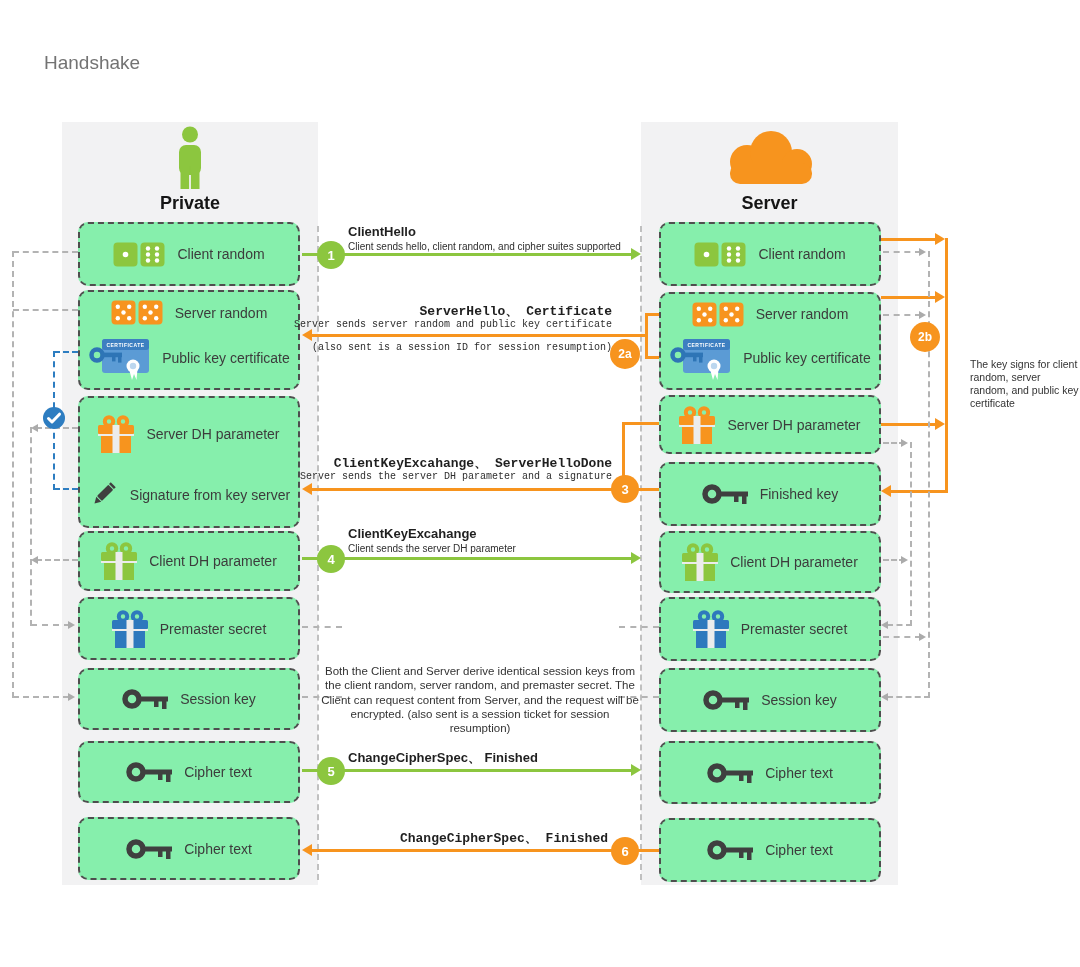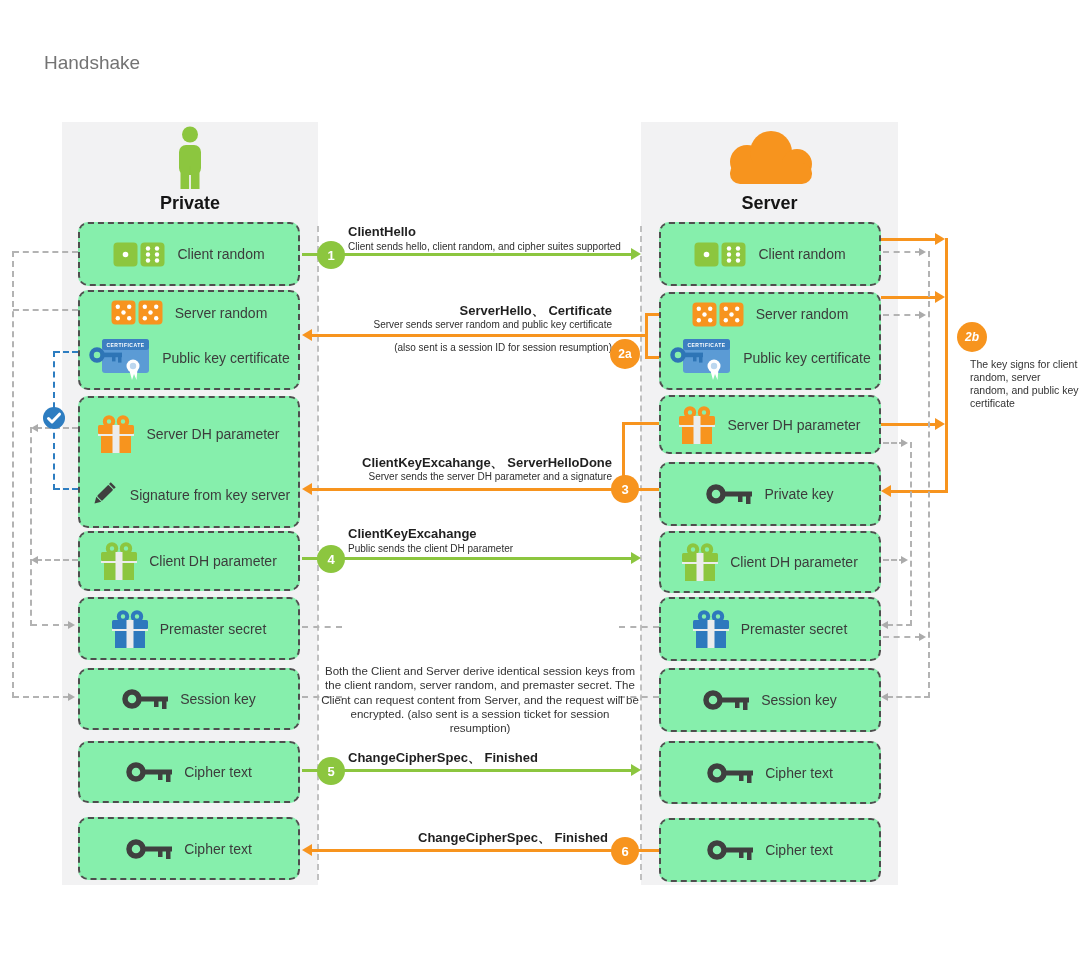--- a/index.html
+++ b/index.html
@@ -20,21 +20,21 @@
   .ah{position:absolute;width:0;height:0;border-top:6px solid transparent;border-bottom:6px solid transparent;}
   .ah-r-green{border-left:10px solid #8CC63F;}
   .ah-r-orange{border-left:10px solid #F7941E;}
   .ah-l-orange{border-right:10px solid #F7941E;}
   .badge{position:absolute;width:28px;height:28px;border-radius:50%;color:#fff;font-weight:bold;font-size:13px;display:flex;align-items:center;justify-content:center;z-index:5;}
   .badge.lg{width:30px;height:30px;font-size:12px;}
   .badge.green{background:#8CC63F;}
   .badge.orange{background:#F7941E;}
   .msg-title{position:absolute;font-size:13px;font-weight:bold;color:#1F1F1F;white-space:nowrap;}
   .msg-desc{position:absolute;font-size:10px;color:#2E2E2E;white-space:nowrap;}
-  .ra{text-align:right;}
+  .ra{text-align:right;font-family:Liberation Mono, monospace;}
   .dashh{position:absolute;border-top:2px dashed #B3B3B3;}
   .dashv{position:absolute;border-left:2px dashed #B3B3B3;}
   .lifeline{position:absolute;border-left:2px dashed #C0C0C0;}
   .gah{position:absolute;width:0;height:0;border-top:4px solid transparent;border-bottom:4px solid transparent;}
   .gah-r{border-left:7px solid #ABABAB;}
   .gah-l{border-right:7px solid #ABABAB;}
   .bdashv{position:absolute;border-left:2px dashed #2D7DC1;}
   .bdashh{position:absolute;border-top:2px dashed #2D7DC1;}
   .note{position:absolute;font-size:11.5px;color:#333;text-align:center;line-height:1.24;}
 </style>
@@ -308,21 +308,21 @@
   <div class="box" style="left:659px;top:462px;height:54px;">
     <div class="row">
       <span class="icon">
         <svg width="46" height="26" viewBox="0 0 46 26">
           <circle cx="10" cy="13" r="7" fill="none" stroke="#3F3F3F" stroke-width="5.5"></circle>
           <rect x="16" y="10.5" width="30" height="5" fill="#3F3F3F"></rect>
           <rect x="32" y="15" width="4.5" height="6" fill="#3F3F3F"></rect>
           <rect x="40" y="15" width="4.5" height="8" fill="#3F3F3F"></rect>
         </svg>
       </span>
-      <span class="lbl">Private key</span>
+      <span class="lbl">Finished key</span>
     </div>
   </div>
 
   <div class="box" style="left:659px;top:531px;height:52px;">
     <div class="row">
       <span class="icon">
         <svg width="36" height="38" viewBox="0 0 36 38">
           <circle cx="11" cy="6.5" r="4.2" fill="none" stroke="#8CC63F" stroke-width="4"></circle>
           <circle cx="25" cy="6.5" r="4.2" fill="none" stroke="#8CC63F" stroke-width="4"></circle>
           <rect x="0" y="10" width="36" height="9" rx="1.5" fill="#8CC63F"></rect>
@@ -412,21 +412,21 @@
 
   <div class="msg-title ra" style="right:468px;top:454px;">ClientKeyExcahange、 ServerHelloDone</div>
   <div class="msg-desc ra" style="right:468px;top:471px;">Server sends the server DH parameter and a signature</div>
   <div class="hline orange-bg" style="left:306px;top:488px;width:353px;"></div>
   <div class="ah ah-l-orange" style="left:302px;top:483px;"></div>
   <div class="vline orange-bg" style="left:622px;top:422px;height:69px;"></div>
   <div class="hline orange-bg" style="left:622px;top:422px;width:37px;"></div>
   <div class="badge orange" style="left:611px;top:475px;">3</div>
 
   <div class="msg-title" style="left:348px;top:526px;">ClientKeyExcahange</div>
-  <div class="msg-desc" style="left:348px;top:543px;">Public sends the client DH parameter</div>
+  <div class="msg-desc" style="left:348px;top:543px;">Client sends the server DH parameter</div>
   <div class="hline green-bg" style="left:302px;top:557px;width:332px;"></div>
   <div class="ah ah-r-green" style="left:631px;top:552px;"></div>
   <div class="badge green" style="left:317px;top:545px;">4</div>
 
   <div class="msg-title" style="left:348px;top:749px;">ChangeCipherSpec、 Finished</div>
   <div class="hline green-bg" style="left:302px;top:769px;width:332px;"></div>
   <div class="ah ah-r-green" style="left:631px;top:764px;"></div>
   <div class="badge green" style="left:317px;top:757px;">5</div>
 
   <div class="msg-title ra" style="right:472px;top:829px;">ChangeCipherSpec、 Finished</div>
@@ -436,21 +436,21 @@
 
   <div class="hline orange-bg" style="left:881px;top:238px;width:57px;"></div>
   <div class="ah ah-r-orange" style="left:935px;top:233px;"></div>
   <div class="hline orange-bg" style="left:881px;top:296px;width:57px;"></div>
   <div class="ah ah-r-orange" style="left:935px;top:291px;"></div>
   <div class="hline orange-bg" style="left:881px;top:423px;width:57px;"></div>
   <div class="ah ah-r-orange" style="left:935px;top:418px;"></div>
   <div class="vline orange-bg" style="left:945px;top:238px;height:255px;"></div>
   <div class="hline orange-bg" style="left:891px;top:490px;width:55px;"></div>
   <div class="ah ah-l-orange" style="left:881px;top:485px;"></div>
-  <div class="badge orange lg" style="left:957px;top:322px;font-style:italic;">2b</div>
+  <div class="badge orange lg" style="left:910px;top:322px;">2b</div>
   <div class="note" style="left:970px;top:358px;width:112px;text-align:left;font-size:10.5px;">The key signs for client random, server random, and public key certificate</div>
 
   <div class="dashv" style="left:910px;top:442px;height:184px;"></div>
   <div class="dashh" style="left:883px;top:442px;width:22px;"></div>
   <div class="gah gah-r" style="left:901px;top:439px;"></div>
   <div class="dashh" style="left:883px;top:559px;width:22px;"></div>
   <div class="gah gah-r" style="left:901px;top:556px;"></div>
   <div class="dashh" style="left:887px;top:624px;width:25px;"></div>
   <div class="gah gah-l" style="left:881px;top:621px;"></div>
 

